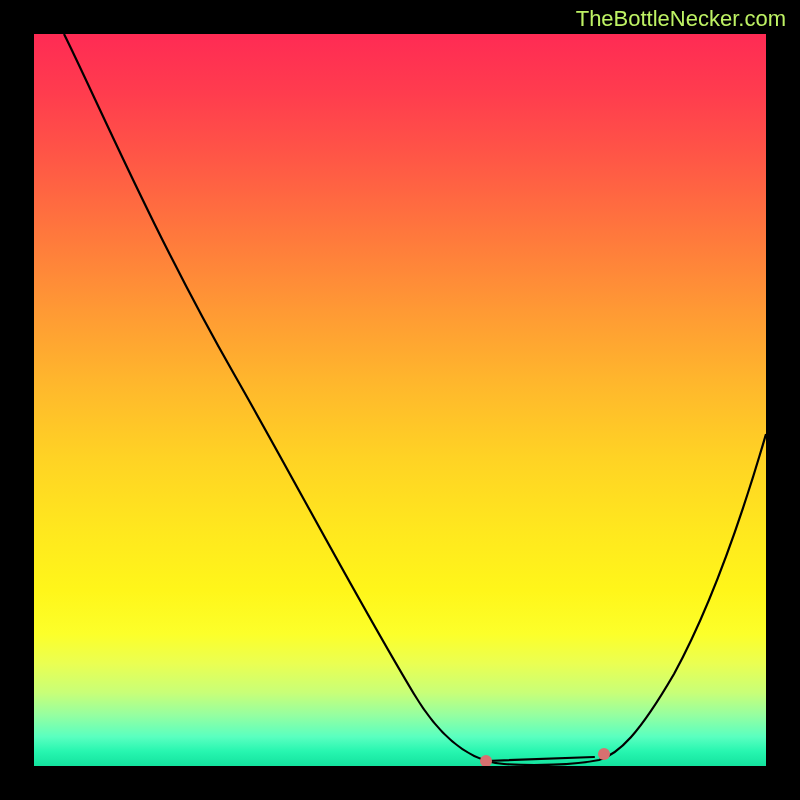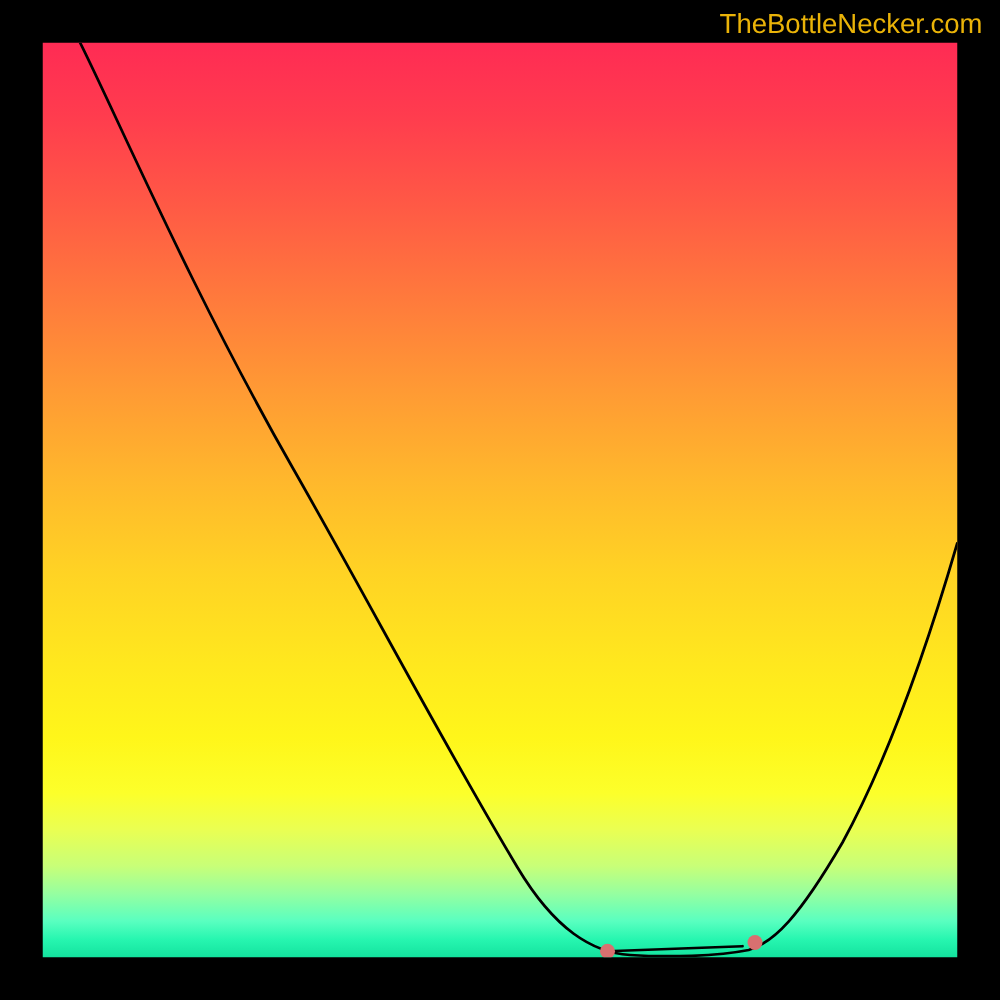--- a/index.html
+++ b/index.html
@@ -8,21 +8,21 @@
     height: 800px;
     background: #000;
     position: relative;
     overflow: hidden;
     font-family: Arial, sans-serif;
   }
   .watermark {
     position: absolute;
     top: 6px;
     right: 14px;
-    color: #eab308;
+    color: #bef264;
     font-size: 22px;
     font-weight: 500;
     z-index: 10;
   }
   .plot-area {
     position: absolute;
     left: 34px;
     top: 34px;
     width: 732px;
     height: 732px;

